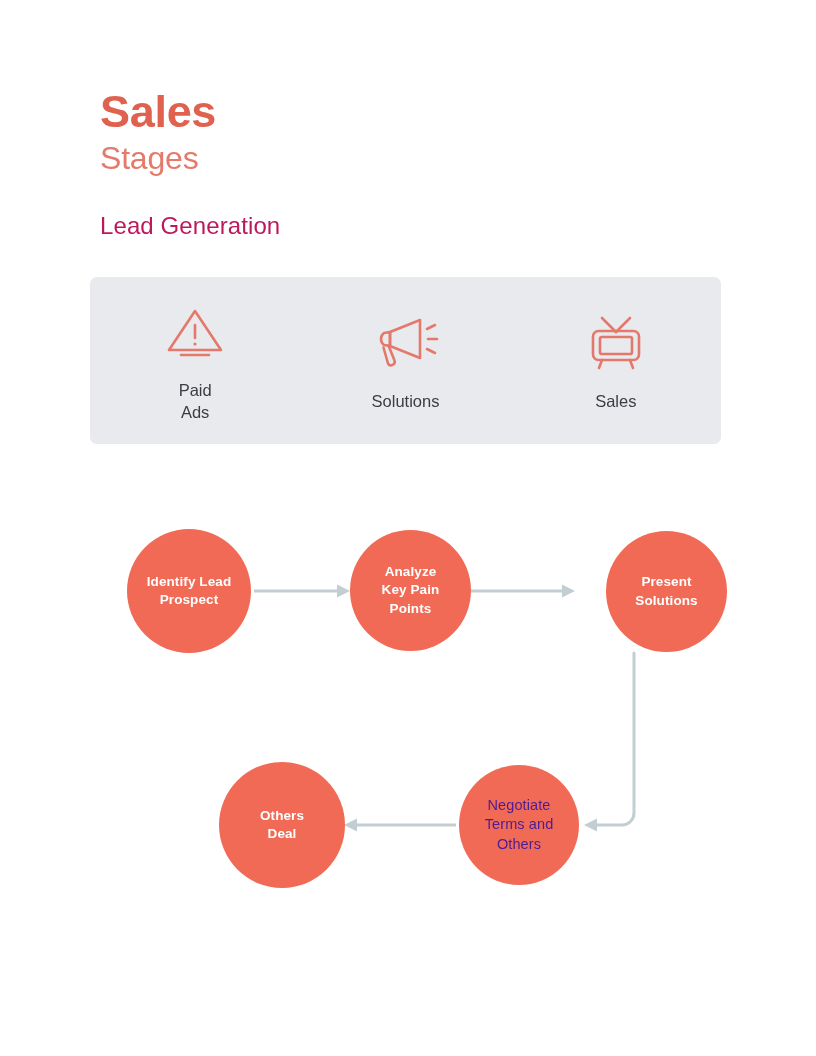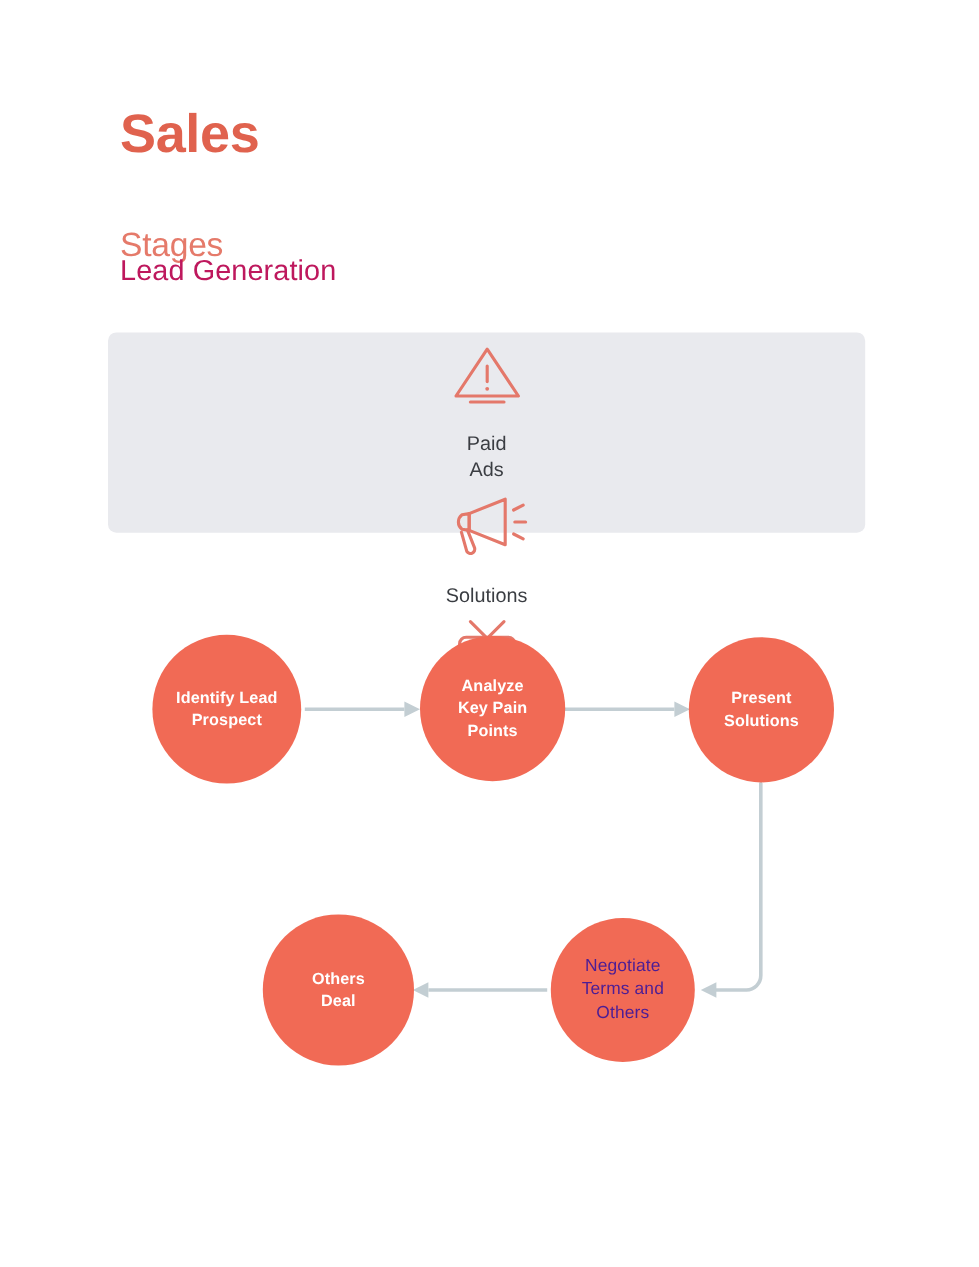--- a/index.html
+++ b/index.html
@@ -29,26 +29,25 @@
   .title-main {
     display: block;
     font-size: 45px;
     font-weight: 700;
     color: #E0624E;
     letter-spacing: -0.3px;
     line-height: 1.18;
   }
   .title-sub {
     display: block;
-    font-size: 28px;
+    font-size: 32px;
     font-weight: 400;
     color: #E57A6A;
     letter-spacing: -0.2px;
     line-height: 1.28;
-    margin-top: 48px;
   }
 
   
   .section-heading {
     position: absolute;
     left: 100px;
     top: 212px;
     font-size: 24px;
     font-weight: 400;
     color: #be185d;
@@ -59,21 +58,20 @@
   .channels-panel {
     position: absolute;
     left: 90px;
     top: 277px;
     width: 631px;
     height: 167px;
     background: #E9EAEE;
     border-radius: 7px;
     display: flex;
     align-items: center;
-    flex-direction: column;
   }
   .channel-item {
     flex: 1 1 0;
     display: flex;
     flex-direction: column;
     align-items: center;
     justify-content: flex-start;
     padding-top: 4px;
   }
   .channel-icon {
@@ -202,21 +200,21 @@
 
     </svg>
 
     <div class="node node-bold" style="left:127px; top:529px; width:124px; height:124px;">Identify Lead
 Prospect</div>
 
     <div class="node node-bold" style="left:350px; top:530px; width:121px; height:121px;">Analyze
 Key Pain
 Points</div>
 
-    <div class="node node-bold" style="left:574px; top:531px; width:121px; height:121px;">Present
+    <div class="node node-bold" style="left:606px; top:531px; width:121px; height:121px;">Present
 Solutions</div>
 
     <div class="node node-light" style="left:459px; top:765px; width:120px; height:120px;">Negotiate
 Terms and
 Others</div>
 
     <div class="node node-bold" style="left:219px; top:762px; width:126px; height:126px;">Others
 Deal</div>
 
   </div>

